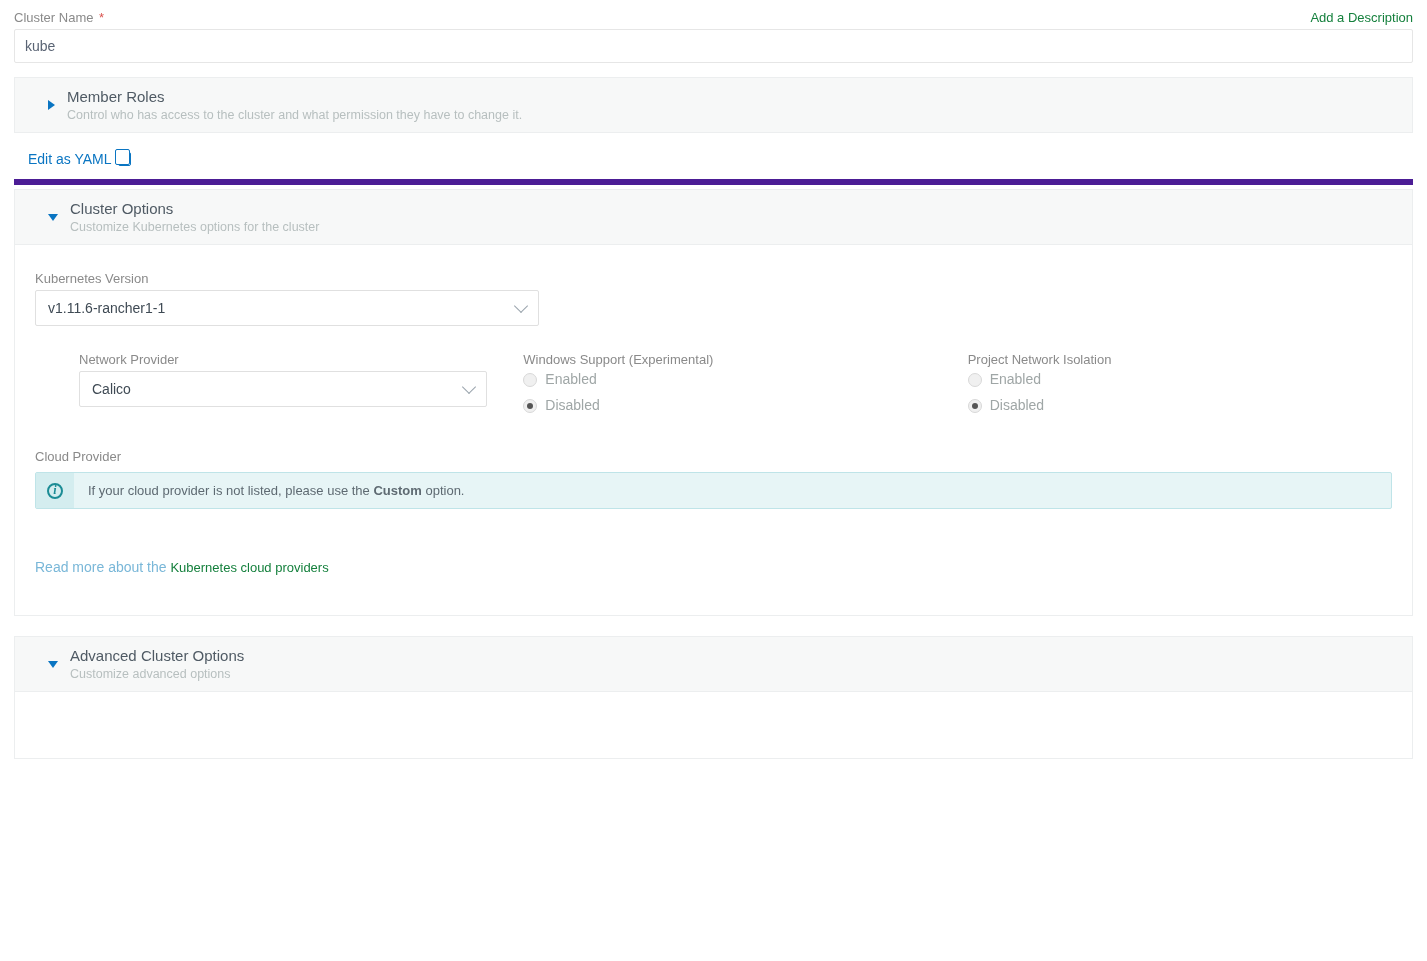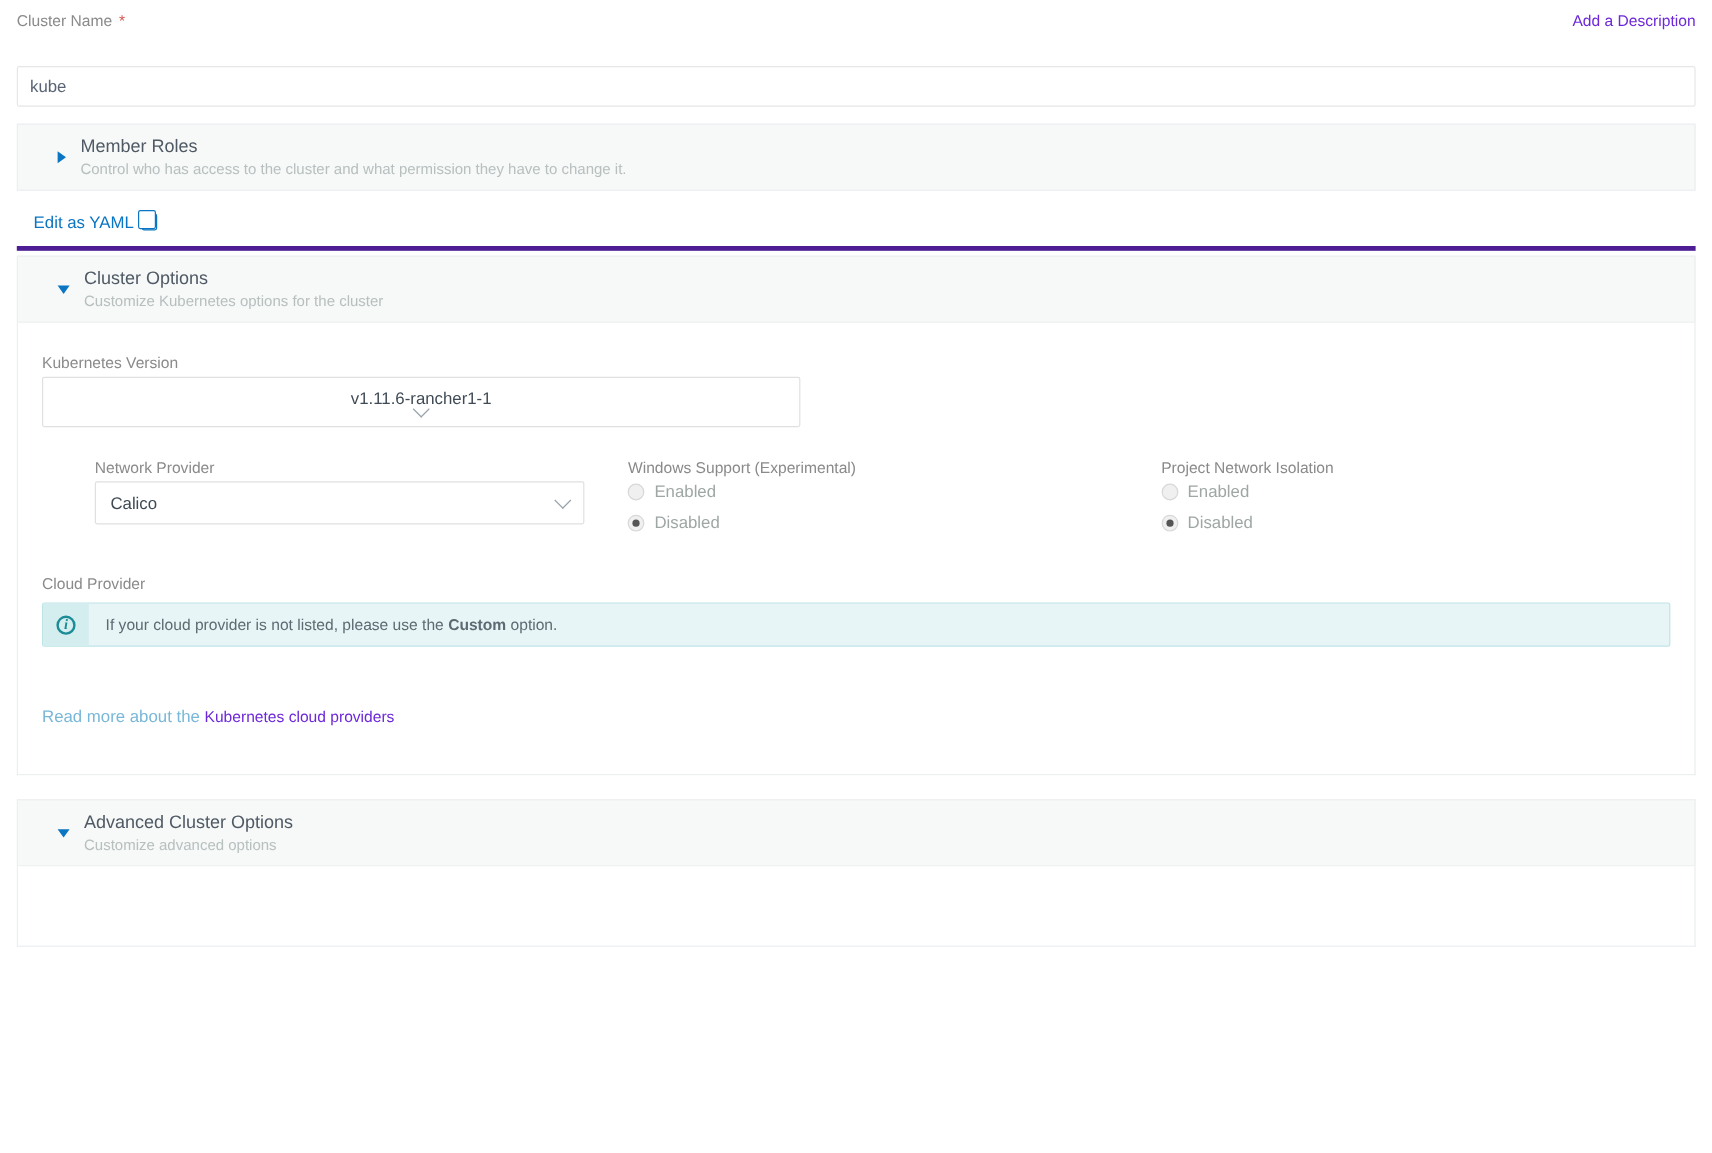--- a/index.html
+++ b/index.html
@@ -7,61 +7,60 @@
     margin: 0;
     padding: 10px 14px;
     font-family: -apple-system, BlinkMacSystemFont, "Segoe UI", Helvetica, Arial, sans-serif;
     font-size: 13px;
     color: #555;
     background: #fff;
   }
   .top-row { display: flex; justify-content: space-between; align-items: baseline; }
   .field-label { color: #8a8a8a; font-size: 13px; margin-bottom: 4px; }
   .req { color: #d9534f; margin-left: 2px; }
-  .link { color: #6d28d9; cursor: pointer; font-size: 13px; }
+  .link { color: #15803d; cursor: pointer; font-size: 13px; }
   .link-light { color: #79b7d8; }
   input.text {
     width: 100%;
     border: 1px solid #e6e6e6;
     border-radius: 2px;
     padding: 8px 10px;
     font-size: 14px;
     color: #5a6474;
     background: #fff;
-    margin-top: 26px;
   }
   .accordion {
     margin-top: 14px;
     border: 1px solid #eceeef;
     background: #f7f8f8;
     padding-left: 21px;
   }
   .accordion-header {
     display: flex;
     align-items: center;
     padding: 10px 12px;
     cursor: pointer;
   }
   .arrow {
     width: 0; height: 0; display: inline-block; margin-right: 12px; flex-shrink:0;
   }
   .arrow-right { border-top: 5px solid transparent; border-bottom: 5px solid transparent; border-left: 7px solid #0a75c2; }
   .arrow-down { border-left: 5px solid transparent; border-right: 5px solid transparent; border-top: 7px solid #0a75c2; }
   .acc-title { color: #4f5a64; font-size: 15px; }
   .acc-sub { color: #b7bfbf; font-size: 12.5px; margin-top: 3px; }
-  .yaml-row { margin: 18px 0 4px 0; padding-bottom: 12px; border-bottom: 4px solid #4c1d95; }
+  .yaml-row { margin: 18px 0 4px 0; padding-bottom: 12px; border-bottom: 6px solid #4c1d95; }
   .yaml-link { color: #0a75c2; font-size: 14px; cursor: pointer; display: inline-flex; align-items:center; gap:6px; padding-left:14px;}
   .panel { background: #fff; border: 1px solid #eceeef; border-top: none; padding: 26px 20px 40px 20px; }
   .form-group { margin-bottom: 26px; }
   .select {
     border: 1px solid #e0e0e0; border-radius: 2px; padding: 9px 12px;
     display: flex; justify-content: space-between; align-items: center;
     background: #fff; cursor: pointer; color: #3f4a54; font-size: 14px;
   }
-  .sel-kube { width: 632px; max-width: 100%; flex-direction: column; }
+  .sel-kube { width: 504px; max-width: 100%; }
   .sel-net { width: 408px; max-width: 100%; }
   .row3 { display: flex; gap: 20px; margin-left: 44px; }
   .col { flex: 1; min-width: 0; }
   .radio-opt { display: flex; align-items: flex-end; gap: 8px; margin: 4px 0 10px 0; color: #9fa6a6; font-size: 14px; }
   .radio-opt.active { color: #4f5a64; }
   .radio-circle {
     width: 14px; height: 14px; border-radius: 50%;
     border: 1px solid #bdbdbd; display: inline-flex; align-items:center; justify-content:center;
     background:#fff; flex-shrink:0;
   }

